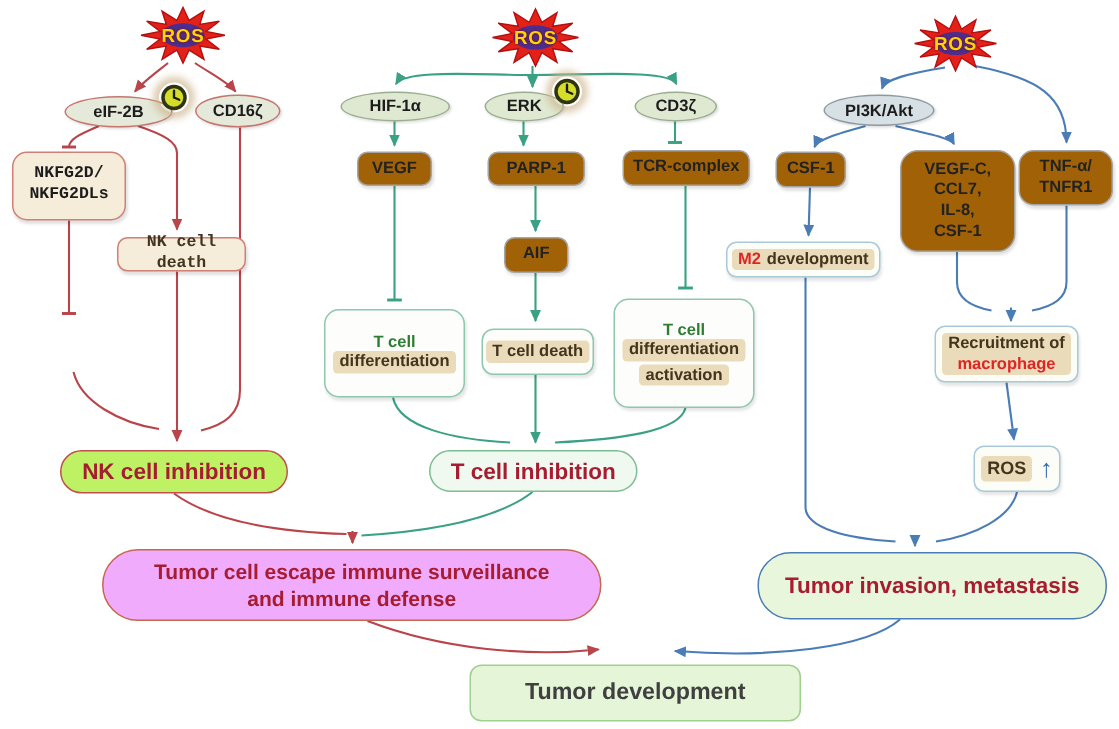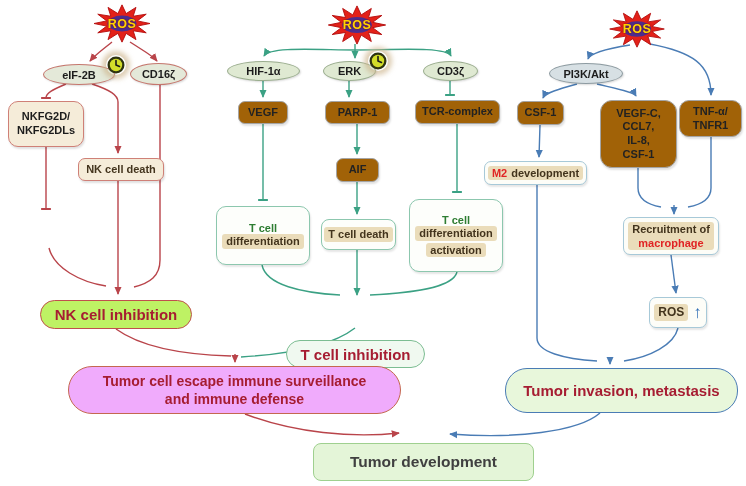--- a/index.html
+++ b/index.html
@@ -8,33 +8,33 @@
   svg.wires{position:absolute;left:0;top:0;}
   .node{position:absolute;box-sizing:border-box;display:flex;flex-direction:column;
         align-items:center;justify-content:center;text-align:center;font-weight:bold;}
   .ell{border-radius:50%;font-size:11px;color:#1c1c1c;flex-direction:row;
        box-shadow:1px 1px 2px rgba(0,0,0,.15);}
   .ell-red{background:#e4e9d9;border:1.6px solid #c5766d;}
   .ell-grn{background:#dfe9d2;border:1.5px solid #9aad8e;}
   .ell-blu{background:#d7e0e4;border:1.5px solid #8d9ba1;}
   .bx{background:#a16207;border:1.5px solid #a5a5a5;border-radius:7px;font-size:11px;
       color:#222;white-space:pre-line;line-height:1.25;box-shadow:1px 2px 2px rgba(0,0,0,.12);}
-  .bxr{background:#f5ecd9;border:1.6px solid #cf8077;color:#43341d;}
+  .bxr{background:#f5ecd9;border:1.6px solid #cf8077;color:#43341d;font-family:Liberation Mono, monospace;}
   .wb{background:#fdfdf8;border:1.6px solid #a7c9d8;border-radius:7px;font-size:11px;
       color:#43341d;box-shadow:1px 2px 2px rgba(0,0,0,.10);}
   .wt{background:#fdfefb;border:1.6px solid #8cc7ae;border-radius:10px;font-size:11px;
       color:#43341d;box-shadow:1px 2px 2px rgba(0,0,0,.10);}
   .hl{background:#eadcba;border-radius:3px;padding:0 4px;display:inline-block;line-height:1.35;}
   .green-txt{color:#2e7d32;}
   .red-txt{color:#e02424;}
   .m2-prefix{color:#e02424;margin-right:4px;}
   .up-arrow{color:#2f6db5;font-size:17px;margin-left:5px;line-height:1;}
   .pill{border-radius:20px;color:#a61d32;}
   .pill-nk{background:#bef264;border:1.7px solid #c0504d;font-size:15px;}
-  .pill-t{background:#f0f9f0;border:1.7px solid #7cbd92;font-size:15px;margin-top:40px;}
+  .pill-t{background:#f0f9f0;border:1.7px solid #7cbd92;font-size:15px;}
   .pill-escape{background:#f0abfc;border:1.7px solid #c4684f;font-size:14px;
                white-space:pre-line;line-height:1.3;border-radius:24px;}
   .pill-invasion{background:#e8f7db;border:1.7px solid #4a7cb5;font-size:15px;border-radius:22px;}
   .box-dev{background:#e4f5d8;border:1.6px solid #9fd08f;border-radius:8px;
            color:#404040;font-size:15.5px;text-align:center;}
   .star{position:absolute;}
   .star svg{position:absolute;left:0;top:0;width:100%;height:100%;}
   .star-label{position:absolute;left:0;top:0;width:100%;height:100%;display:flex;
               align-items:center;justify-content:center;color:#ffd400;font-size:12.5px;
               font-weight:bold;letter-spacing:.5px;text-shadow:0 0 2px #8a0000;}

